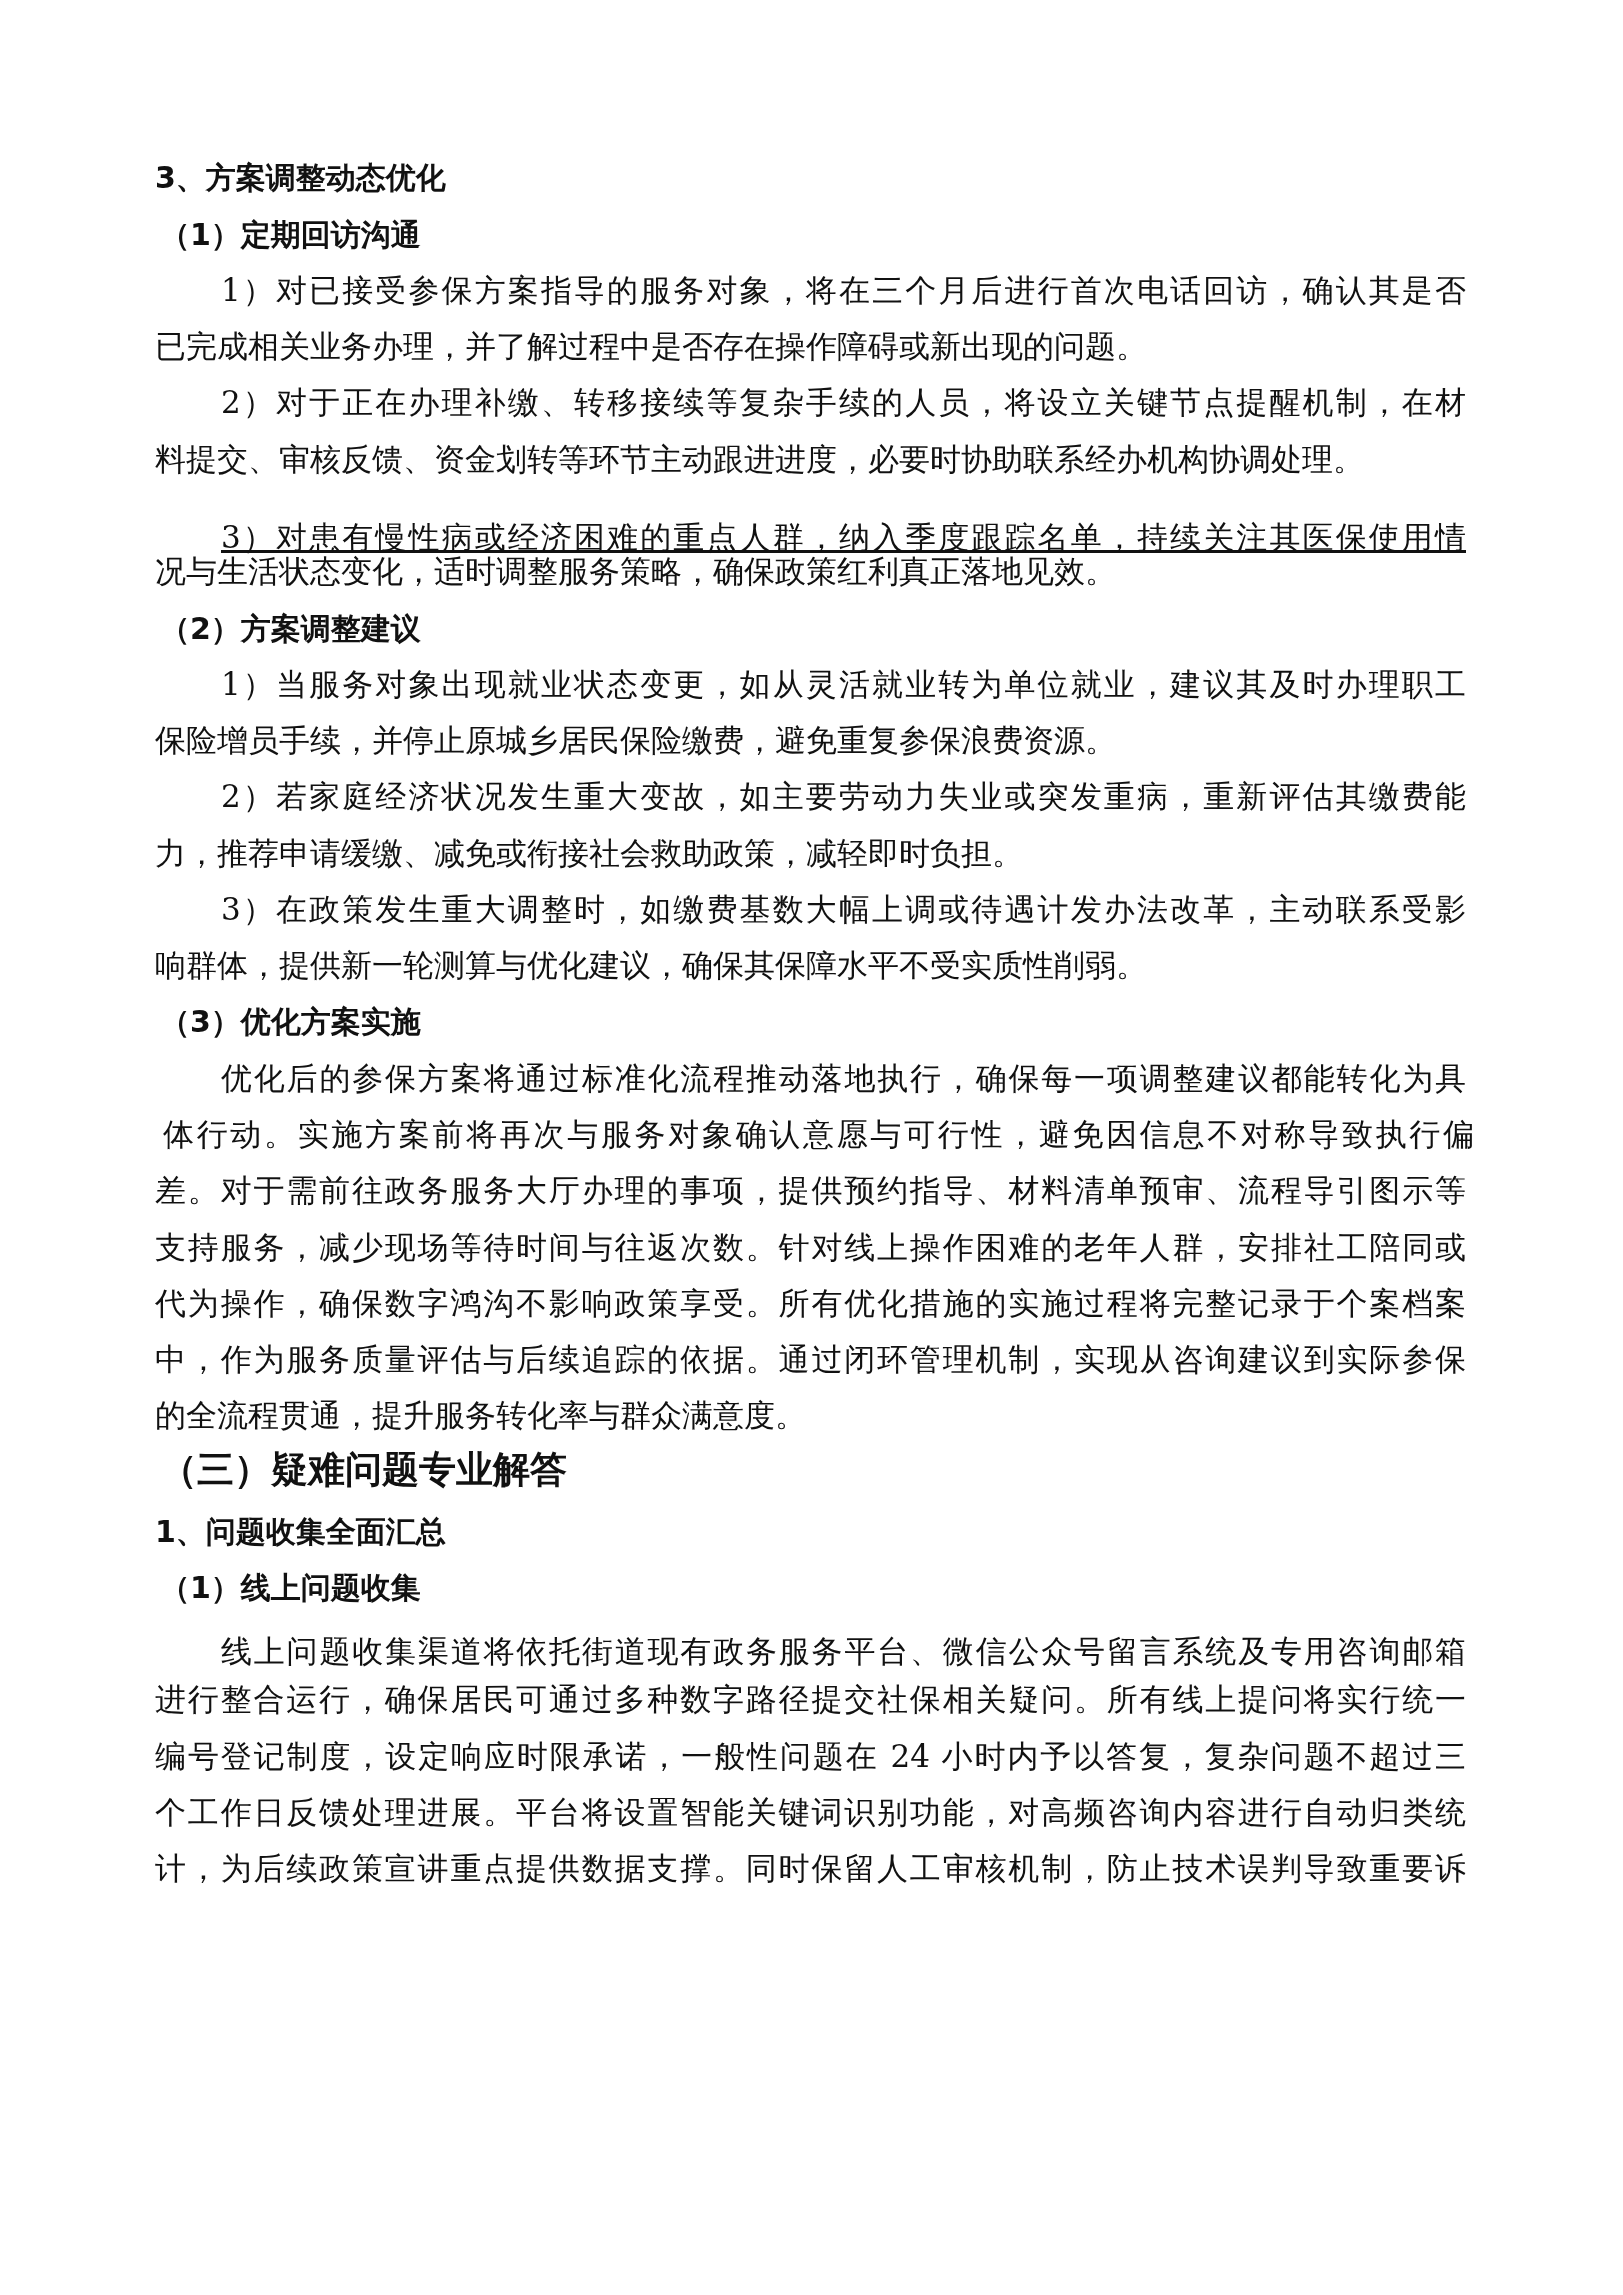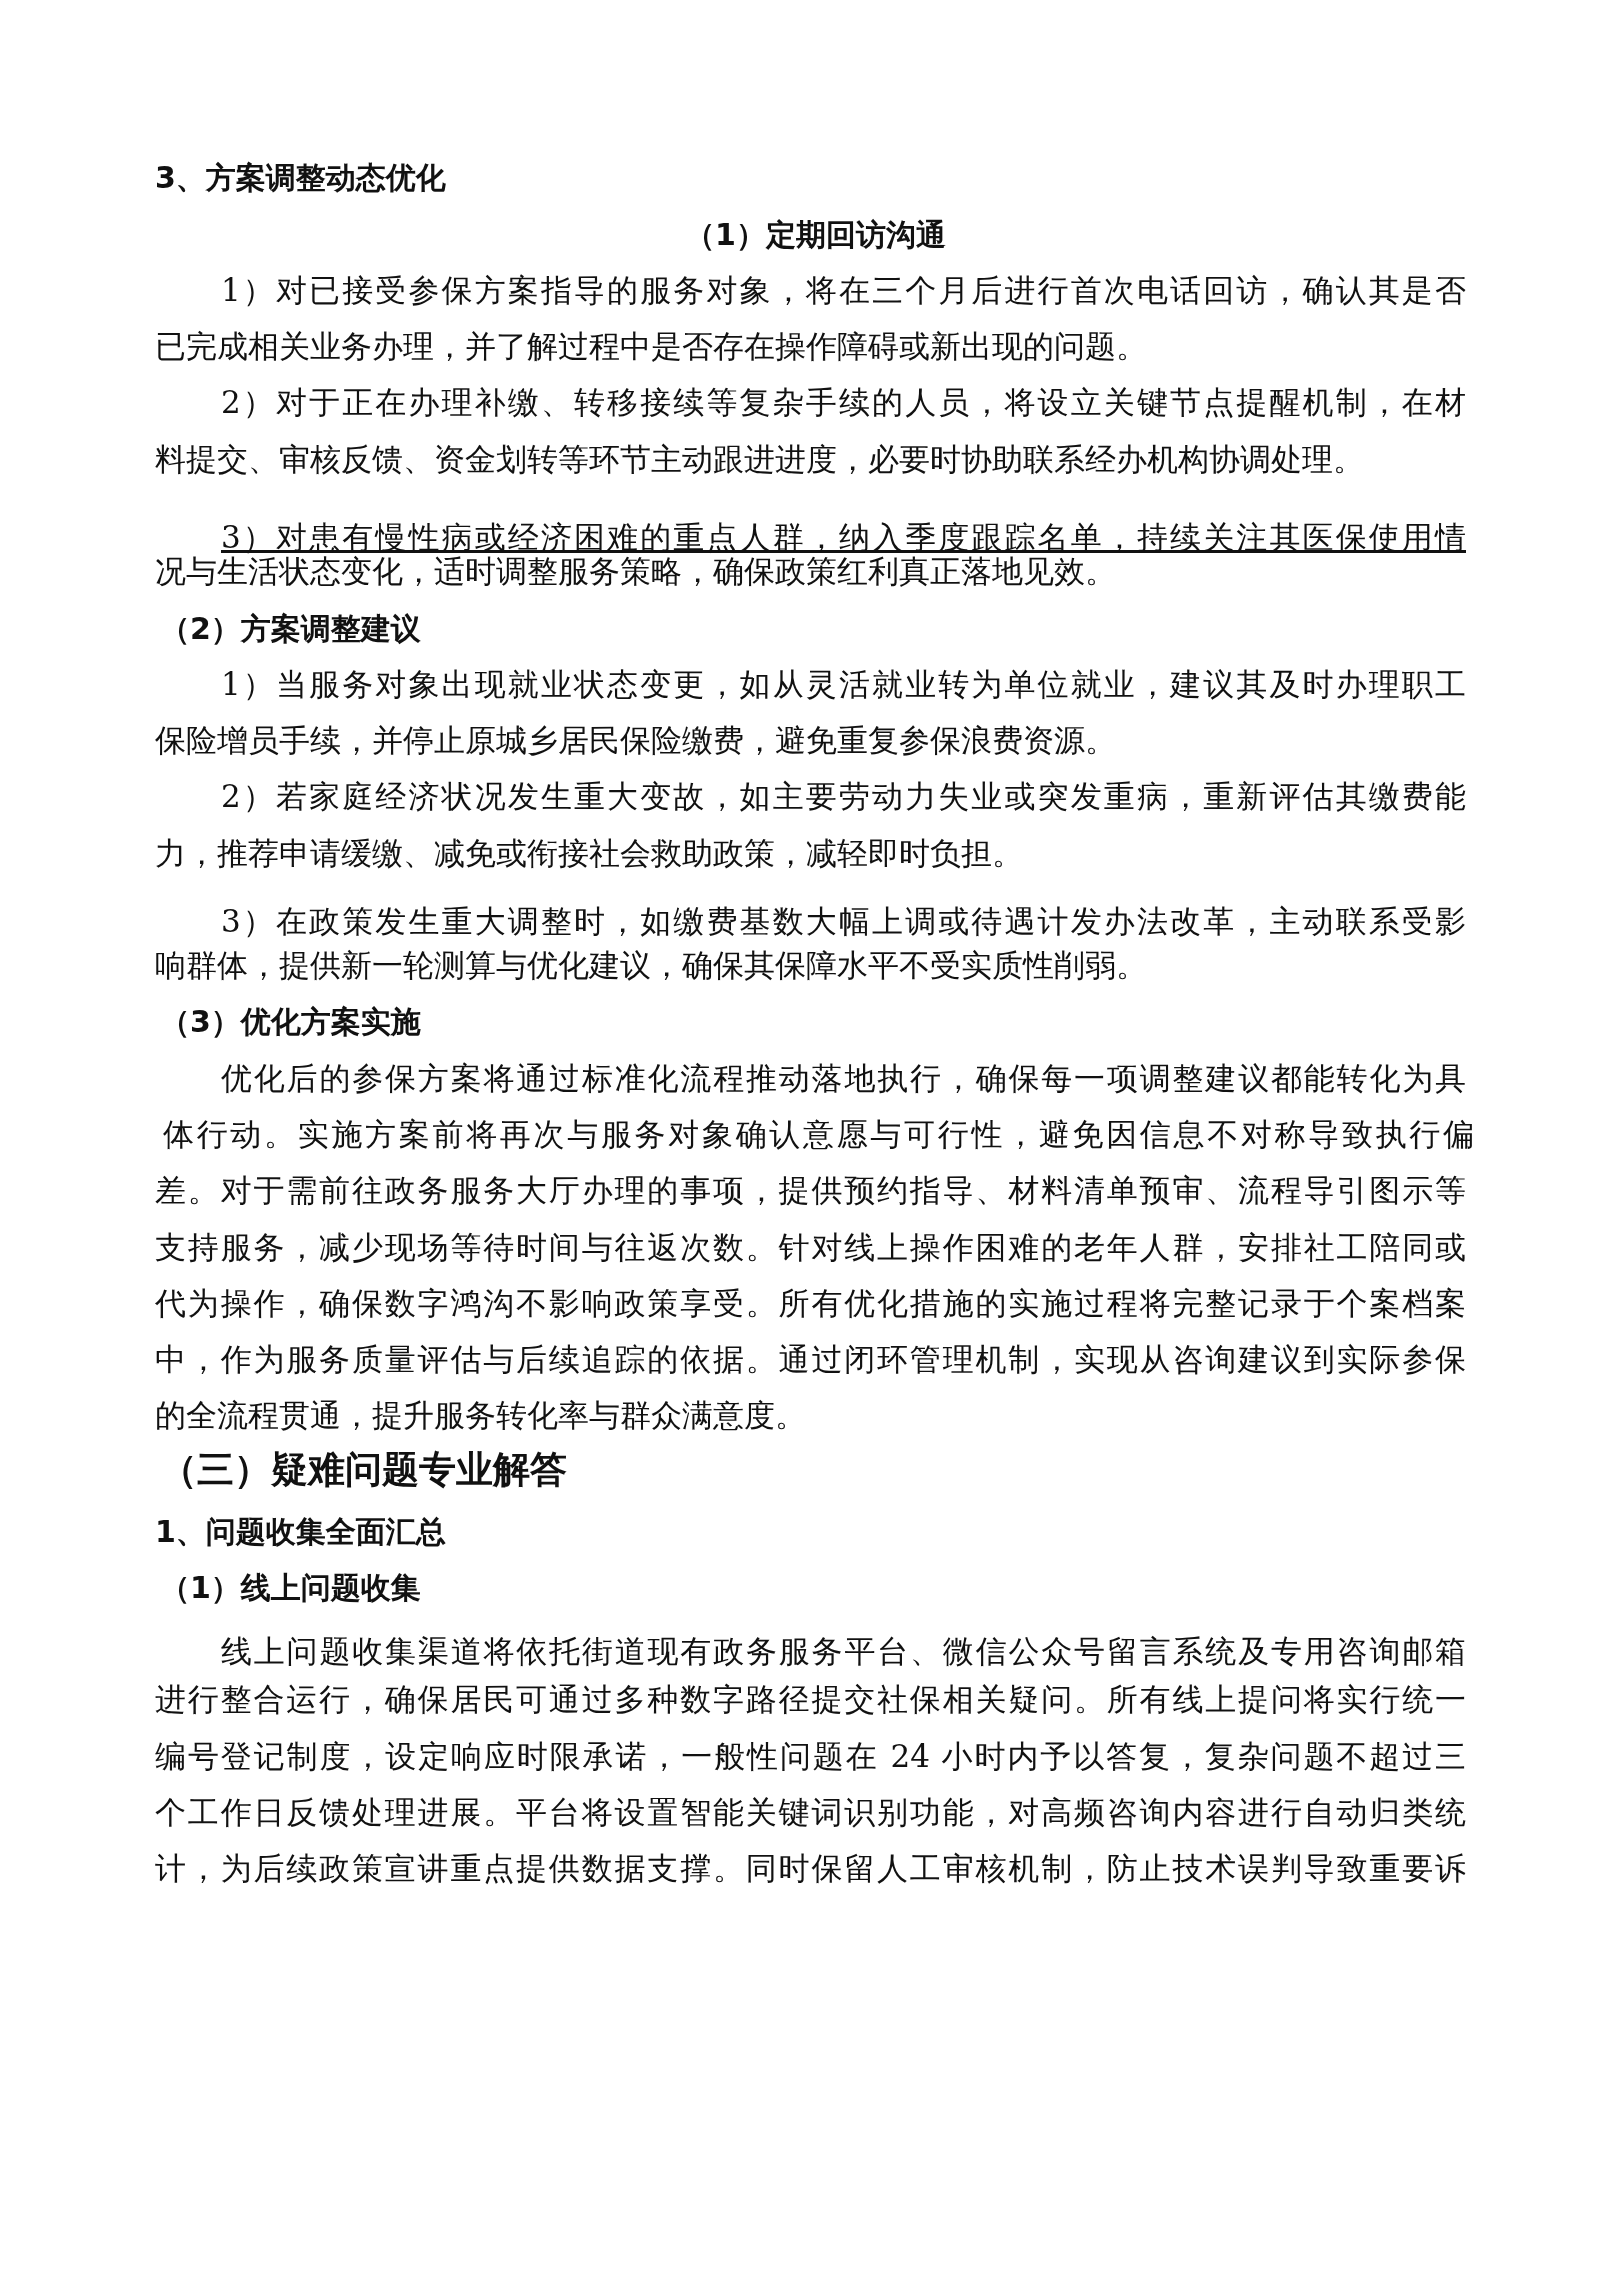--- a/index.html
+++ b/index.html
@@ -17,34 +17,34 @@
   .h4 { font-family: "DejaVu Sans", "Liberation Sans", sans-serif; font-weight: bold; font-size: 30px; left: 160px; }
   .h2 { font-family: "DejaVu Sans", "Liberation Sans", sans-serif; font-weight: bold; font-size: 37px; left: 160px; height: 46px; line-height: 46px; }
 </style>
 </head>
 <body>
 
 <div class="page">
 
   <div class="line h3" style="top:158px;">3、方案调整动态优化</div>
 
-  <div class="line h4" style="top:215px;text-align:center;">（1）定期回访沟通</div>
+  <div class="line h4" style="top:215px;">（1）定期回访沟通</div>
   <div class="line just indent" style="top:271px;">1）对已接受参保方案指导的服务对象，将在三个月后进行首次电话回访，确认其是否</div>
   <div class="line" style="top:327px;">已完成相关业务办理，并了解过程中是否存在操作障碍或新出现的问题。</div>
   <div class="line just indent" style="top:383px;">2）对于正在办理补缴、转移接续等复杂手续的人员，将设立关键节点提醒机制，在材</div>
   <div class="line" style="top:440px;">料提交、审核反馈、资金划转等环节主动跟进进度，必要时协助联系经办机构协调处理。</div>
   <div class="line just indent" style="top:518px;text-decoration:underline;">3）对患有慢性病或经济困难的重点人群，纳入季度跟踪名单，持续关注其医保使用情</div>
   <div class="line" style="top:552px;">况与生活状态变化，适时调整服务策略，确保政策红利真正落地见效。</div>
 
   <div class="line h4" style="top:609px;">（2）方案调整建议</div>
   <div class="line just indent" style="top:665px;">1）当服务对象出现就业状态变更，如从灵活就业转为单位就业，建议其及时办理职工</div>
   <div class="line" style="top:721px;">保险增员手续，并停止原城乡居民保险缴费，避免重复参保浪费资源。</div>
   <div class="line just indent" style="top:777px;">2）若家庭经济状况发生重大变故，如主要劳动力失业或突发重病，重新评估其缴费能</div>
   <div class="line" style="top:834px;">力，推荐申请缓缴、减免或衔接社会救助政策，减轻即时负担。</div>
-  <div class="line just indent" style="top:890px;margin-top:12px;">3）在政策发生重大调整时，如缴费基数大幅上调或待遇计发办法改革，主动联系受影</div>
+  <div class="line just indent" style="top:890px;">3）在政策发生重大调整时，如缴费基数大幅上调或待遇计发办法改革，主动联系受影</div>
   <div class="line" style="top:946px;">响群体，提供新一轮测算与优化建议，确保其保障水平不受实质性削弱。</div>
 
   <div class="line h4" style="top:1002px;">（3）优化方案实施</div>
   <div class="line just indent" style="top:1059px;">优化后的参保方案将通过标准化流程推动落地执行，确保每一项调整建议都能转化为具</div>
   <div class="line just" style="top:1115px;margin-left:8px;">体行动。实施方案前将再次与服务对象确认意愿与可行性，避免因信息不对称导致执行偏</div>
   <div class="line just" style="top:1171px;">差。对于需前往政务服务大厅办理的事项，提供预约指导、材料清单预审、流程导引图示等</div>
   <div class="line just" style="top:1228px;">支持服务，减少现场等待时间与往返次数。针对线上操作困难的老年人群，安排社工陪同或</div>
   <div class="line just" style="top:1284px;">代为操作，确保数字鸿沟不影响政策享受。所有优化措施的实施过程将完整记录于个案档案</div>
   <div class="line just" style="top:1340px;">中，作为服务质量评估与后续追踪的依据。通过闭环管理机制，实现从咨询建议到实际参保</div>
   <div class="line" style="top:1396px;">的全流程贯通，提升服务转化率与群众满意度。</div>

